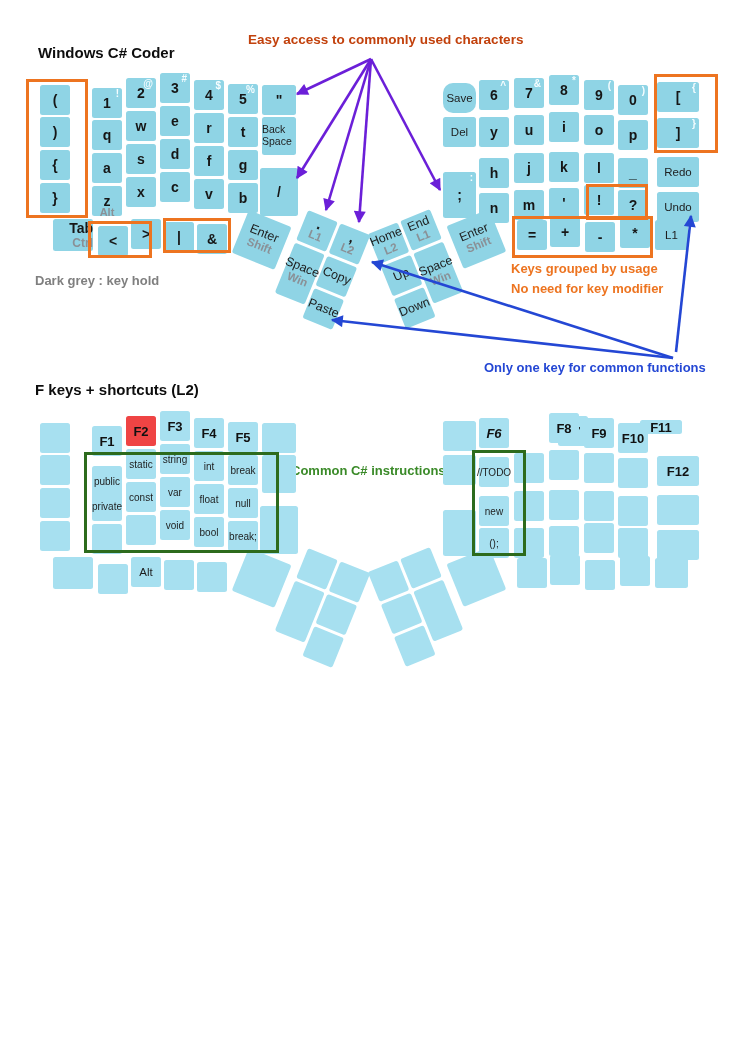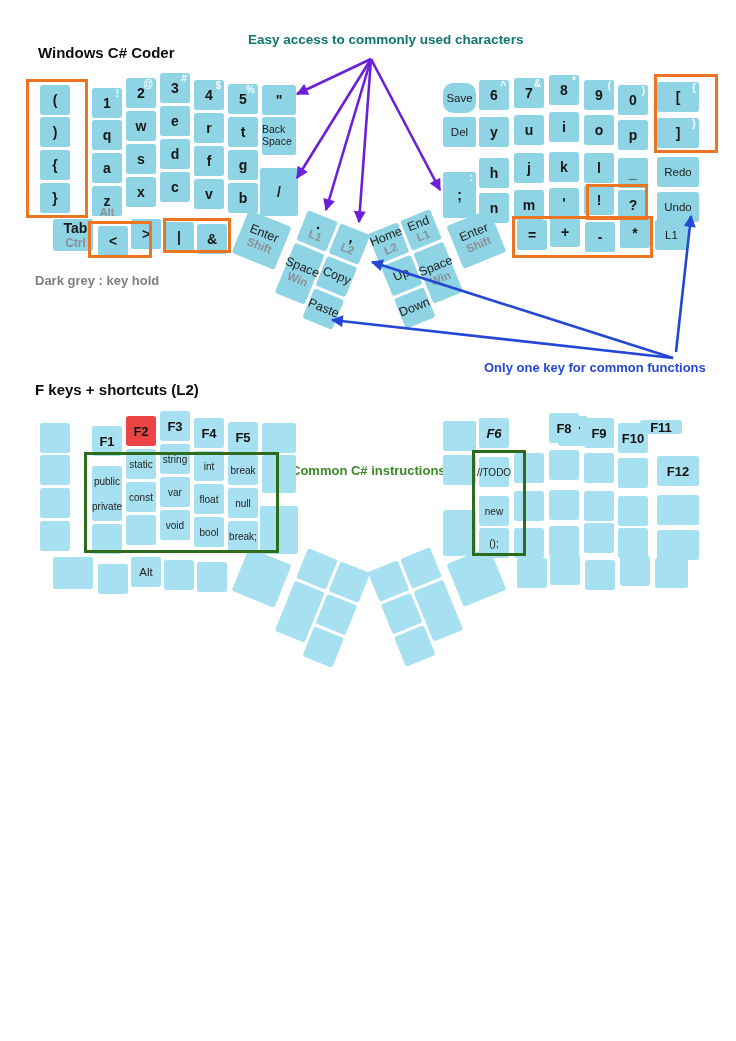--- a/index.html
+++ b/index.html
@@ -1,57 +1,61 @@
 <!DOCTYPE html>
 <html><head>
 <meta charset="utf-8">
 <style>
   html,body{margin:0;padding:0;background:#ffffff;}
   #canvas{position:relative;width:736px;height:1041px;background:#ffffff;overflow:hidden;
           font-family:"Liberation Sans",sans-serif;}
   .t{position:absolute;white-space:nowrap;}
   .title{font-size:15px;font-weight:bold;color:#0d0d0d;}
-  .note-purple{font-size:13.5px;font-weight:bold;color:#0f766e;}
+  .note-purple{font-size:13.5px;font-weight:bold;color:#c2410c;}
   .note-grey{font-size:13px;font-weight:bold;color:#7f7f7f;}
   .note-orange{font-size:13px;font-weight:bold;color:#ed7420;line-height:20px;}
   .note-blue{font-size:13px;font-weight:bold;color:#2447d4;}
   .note-green{font-size:13px;font-weight:bold;color:#3a8a28;}
 
   .key{position:absolute;border-radius:2.5px;display:flex;align-items:center;justify-content:center;
        box-sizing:border-box;}
   .klabel{white-space:nowrap;}
   .k-sym{font-weight:bold;font-size:14px;color:#161616;}
   .k-txt{font-size:11.5px;color:#1d1d1d;}
   .k-fn{font-weight:bold;font-size:13px;color:#111;}
   .k-code{font-size:10px;color:#1d1d1d;}
   .k-back{font-size:10.5px;color:#1d1d1d;line-height:1.1;white-space:normal;text-align:left;}
   .ksup{position:absolute;top:0px;right:3px;font-size:10px;font-weight:bold;color:#f6fdff;}
   .khold{position:absolute;bottom:-2px;left:0;width:100%;text-align:center;
          font-size:11px;font-weight:bold;color:#8a9096;}
-  .key.stacked{flex-direction:column;align-items:center;justify-content:center;padding-left:5px;}
+  .key.stacked{flex-direction:column;align-items:flex-end;justify-content:center;padding-left:5px;}
   .key.stacked .khold2{font-size:12px;font-weight:bold;color:#8a9096;line-height:1;}
   .key.stacked .klabel{line-height:1.1;}
 
   .cluster{position:absolute;}
   .ckey{position:absolute;border-radius:2.5px;display:flex;flex-direction:column;
         align-items:center;justify-content:center;box-sizing:border-box;}
   .ckey .cl{font-size:12.5px;color:#1d1d1d;white-space:nowrap;line-height:1.1;}
   .ckey .cl.big{font-weight:bold;font-size:15px;line-height:0.8;}
   .ckey .ch{font-size:11.5px;font-weight:bold;color:#8a9096;white-space:nowrap;line-height:1.15;}
 
   .hrect{position:absolute;box-sizing:border-box;pointer-events:none;}
   #arrows{position:absolute;left:0;top:0;pointer-events:none;}
 </style>
 </head>
 <body>
 
 <div id="canvas">
   <div class="t title" style="left:38px;top:44px;">Windows C# Coder</div>
   <div class="t note-purple" style="left:248px;top:32px;">Easy access to commonly used characters</div>
   <div class="t note-grey" style="left:35px;top:273px;">Dark grey : key hold</div>
+  <div class="t note-orange" style="left:511px;top:259px;">
+    <div>Keys grouped by usage</div>
+    <div>No need for key modifier</div>
+  </div>
   <div class="t note-blue" style="left:484px;top:360px;">Only one key for common functions</div>
   <div class="t title" style="left:35px;top:381px;">F keys + shortcuts (L2)</div>
   <div class="t note-green" style="left:291px;top:463px;">Common C# instructions</div>
 
   <div id="keys-main">
       <div class="key" style="left: 40px; top: 85px; width: 30px; height: 30px; background: rgb(143, 212, 229);">
         <span class="klabel k-sym">(</span>
       </div>
       <div class="key" style="left: 40px; top: 117px; width: 30px; height: 30px; background: rgb(143, 212, 229);">
         <span class="klabel k-sym">)</span>

